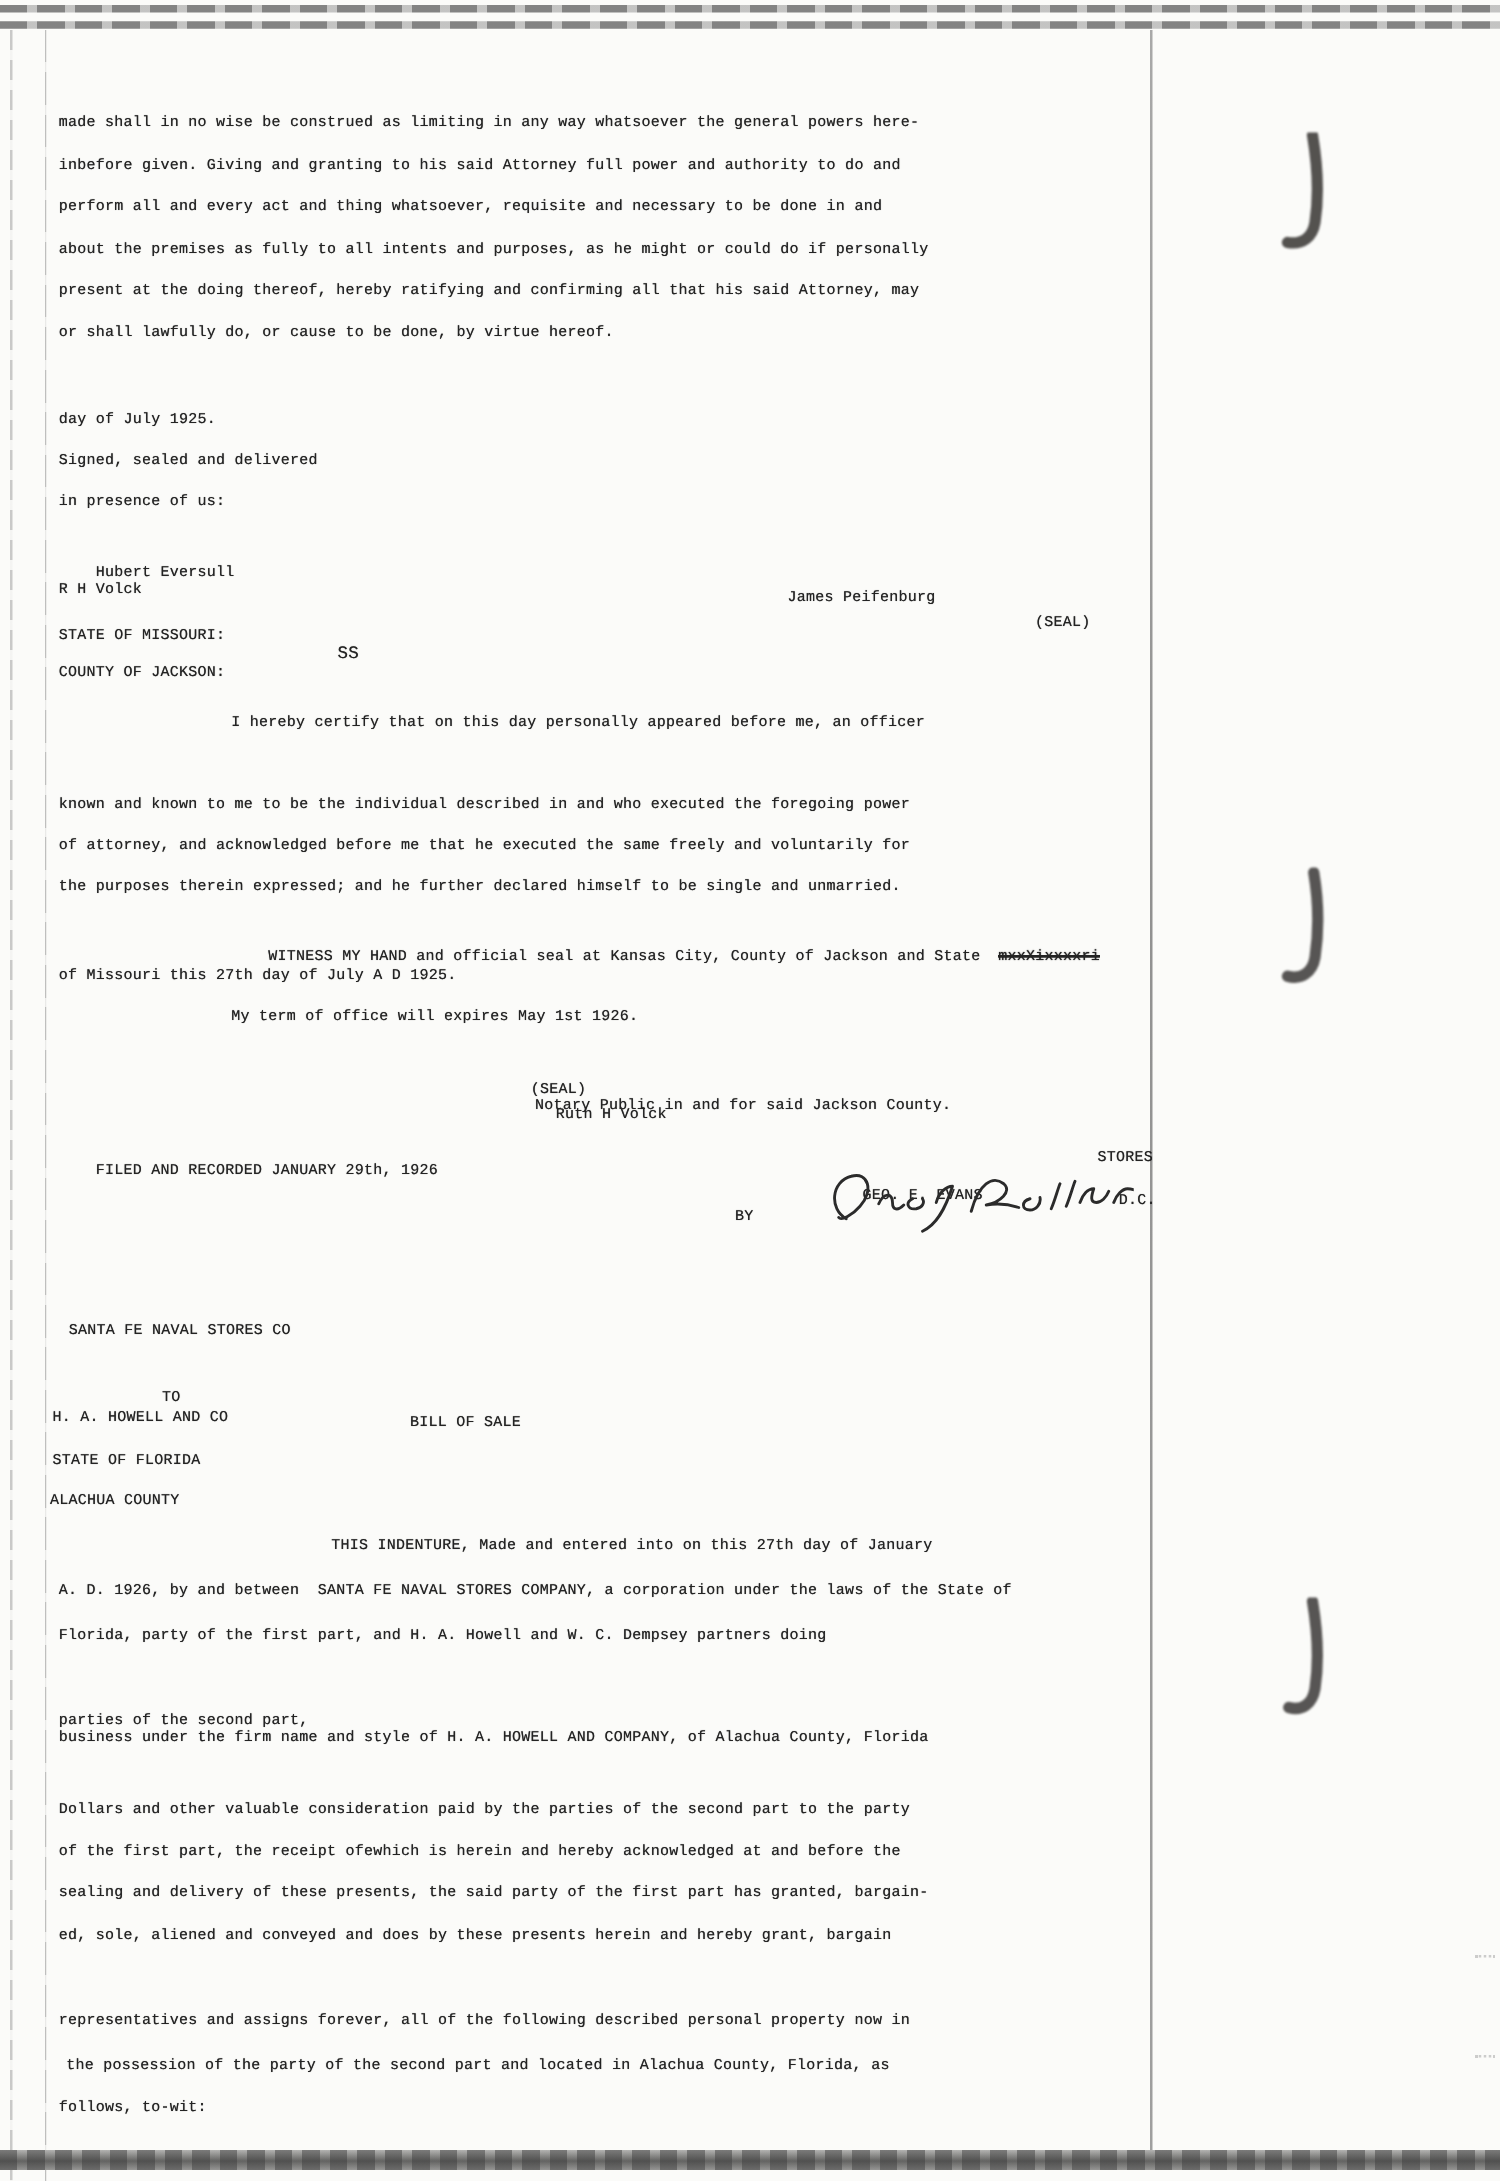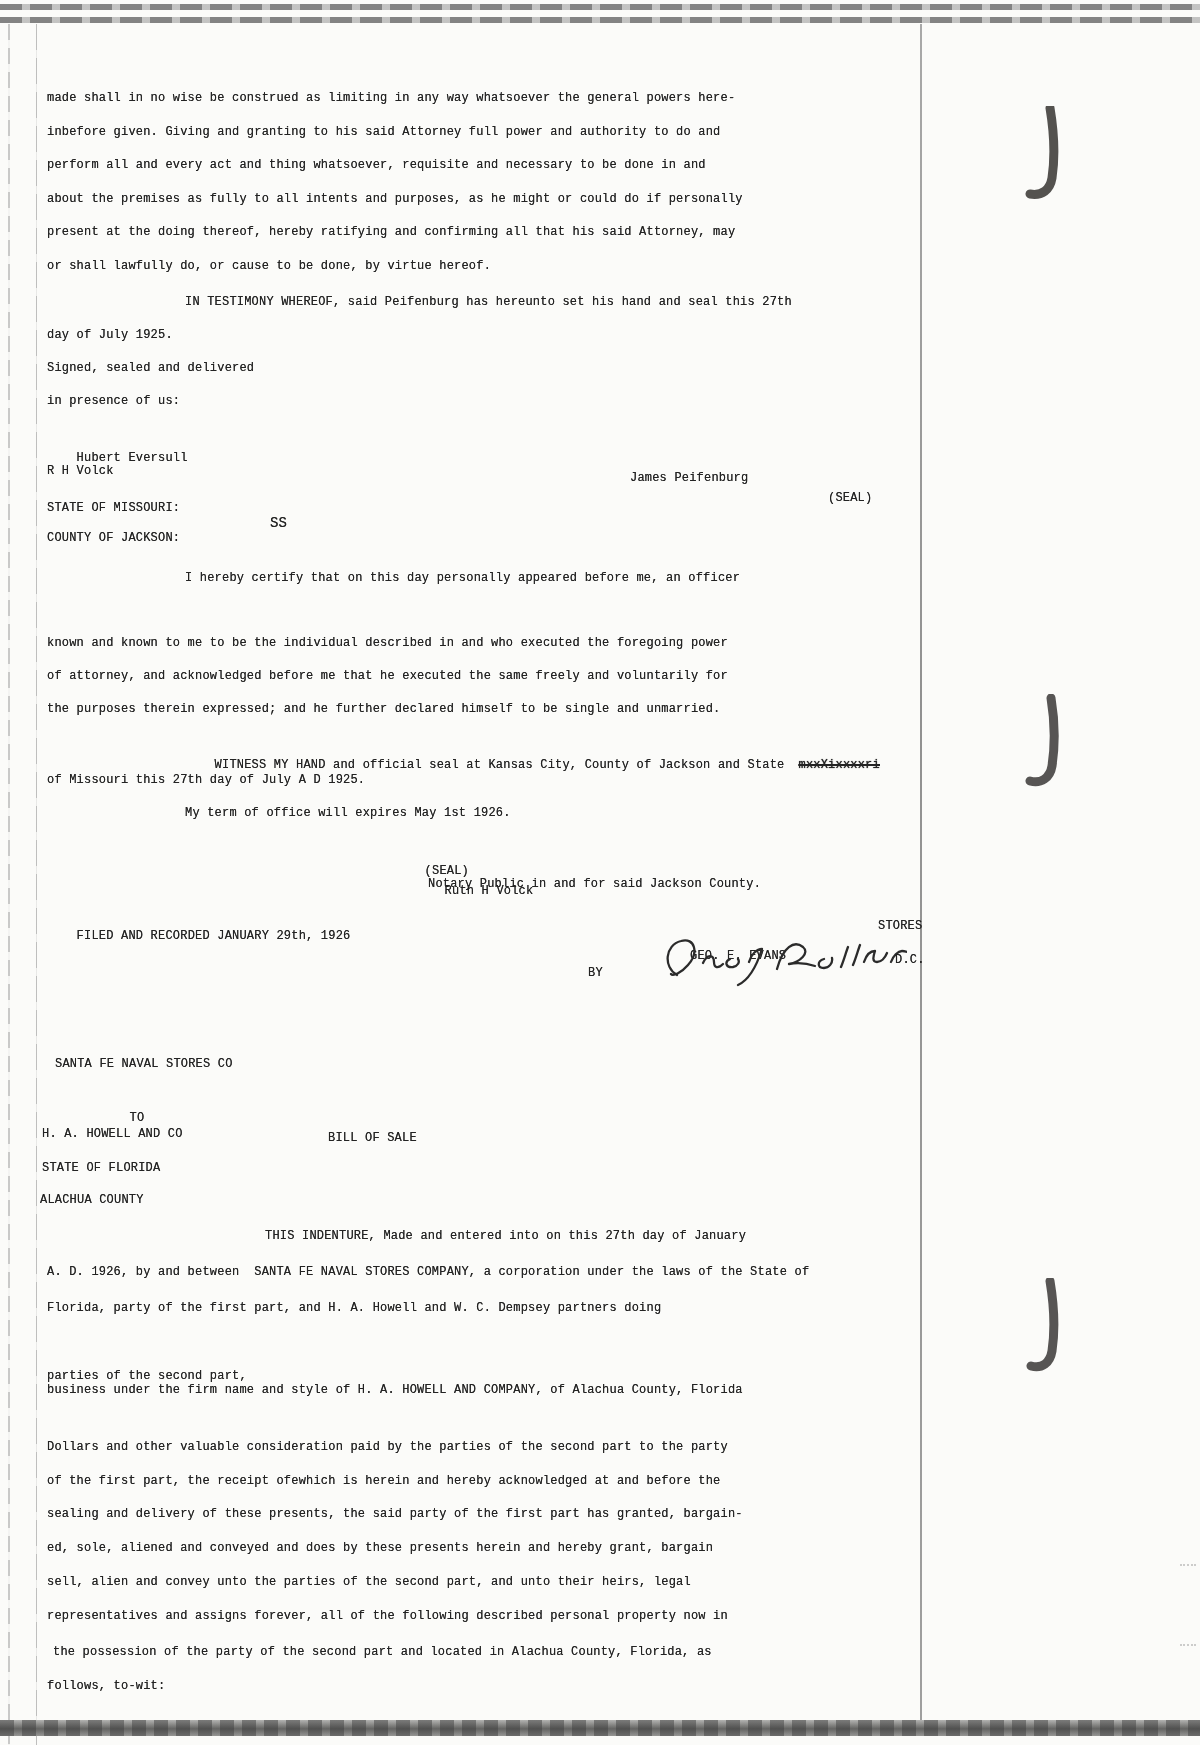--- a/index.html
+++ b/index.html
@@ -68,21 +68,20 @@
   <div class="smudge" style="top:1556px"></div>
   <div class="smudge" style="top:1636px"></div>
 
   <div class="tl" style="top:88px"><span>made shall in no wise be construed as limiting in any way whatsoever the general powers here-</span></div>
   <div class="tl" style="top:122px"><span>inbefore given. Giving and granting to his said Attorney full power and authority to do and</span></div>
   <div class="tl" style="top:155px"><span>perform all and every act and thing whatsoever, requisite and necessary to be done in and</span></div>
   <div class="tl" style="top:189px"><span>about the premises as fully to all intents and purposes, as he might or could do if personally</span></div>
   <div class="tl" style="top:222px"><span>present at the doing thereof, hereby ratifying and confirming all that his said Attorney, may</span></div>
   <div class="tl" style="top:256px"><span>or shall lawfully do, or cause to be done, by virtue hereof.</span></div>
 
-  <div class="tl" style="top:292px;left:185px"><span>IN TESTIMONY WHEREOF, said Peifenburg has hereunto set his hand and seal this 27th</span></div>
   <div class="tl" style="top:325px"><span>day of July 1925.</span></div>
 
   <div class="tl" style="top:358px"><span>Signed, sealed and delivered</span></div>
   <div class="tl" style="top:391px"><span>in presence of us:</span></div>
 
   <div class="tl" style="top:428px">
     <span>Hubert Eversull</span>
     <span class="at" style="left:583px">James Peifenburg</span>
     <span class="at" style="left:781px">(SEAL)</span>
   </div>
@@ -146,18 +145,17 @@
   <div class="tl" style="top:1226px;left:265px"><span>THIS INDENTURE, Made and entered into on this 27th day of January</span></div>
   <div class="tl" style="top:1262px"><span>A. D. 1926, by and between  SANTA FE NAVAL STORES COMPANY, a corporation under the laws of the State of</span></div>
   <div class="tl" style="top:1298px"><span>Florida, party of the first part, and H. A. Howell and W. C. Dempsey partners doing</span></div>
   <div class="tl" style="top:1380px"><span>business under the firm name and style of H. A. HOWELL AND COMPANY, of Alachua County, Florida</span></div>
   <div class="tl" style="top:1366px"><span>parties of the second part,</span></div>
 
   <div class="tl" style="top:1437px"><span>Dollars and other valuable consideration paid by the parties of the second part to the party</span></div>
   <div class="tl" style="top:1471px"><span>of the first part, the receipt ofewhich is herein and hereby acknowledged at and before the</span></div>
   <div class="tl" style="top:1504px"><span>sealing and delivery of these presents, the said party of the first part has granted, bargain-</span></div>
   <div class="tl" style="top:1538px"><span>ed, sole, aliened and conveyed and does by these presents herein and hereby grant, bargain</span></div>
-  <div class="tl" style="top:1572px"><span>sell, alien and convey unto the parties of the second part, and unto their heirs, legal</span></div>
   <div class="tl" style="top:1606px"><span>representatives and assigns forever, all of the following described personal property now in</span></div>
   <div class="tl" style="top:1642px;left:53px"><span>the possession of the party of the second part and located in Alachua County, Florida, as</span></div>
   <div class="tl" style="top:1676px"><span>follows, to-wit:</span></div>
 
 </div>
 
 </body></html>

